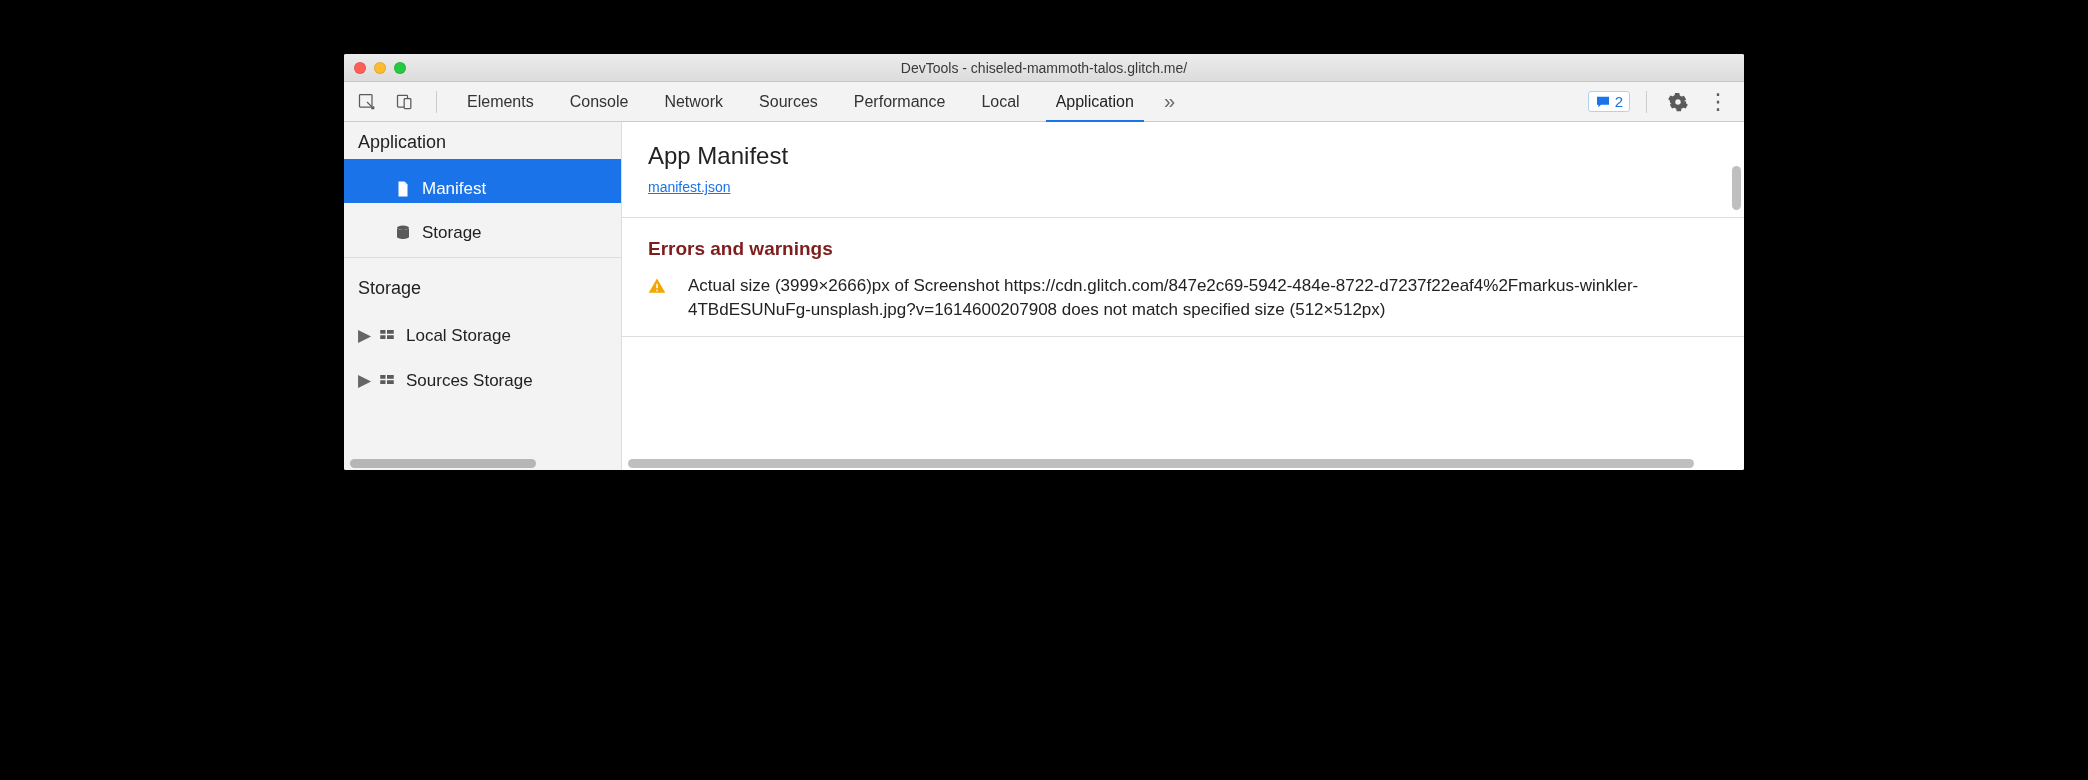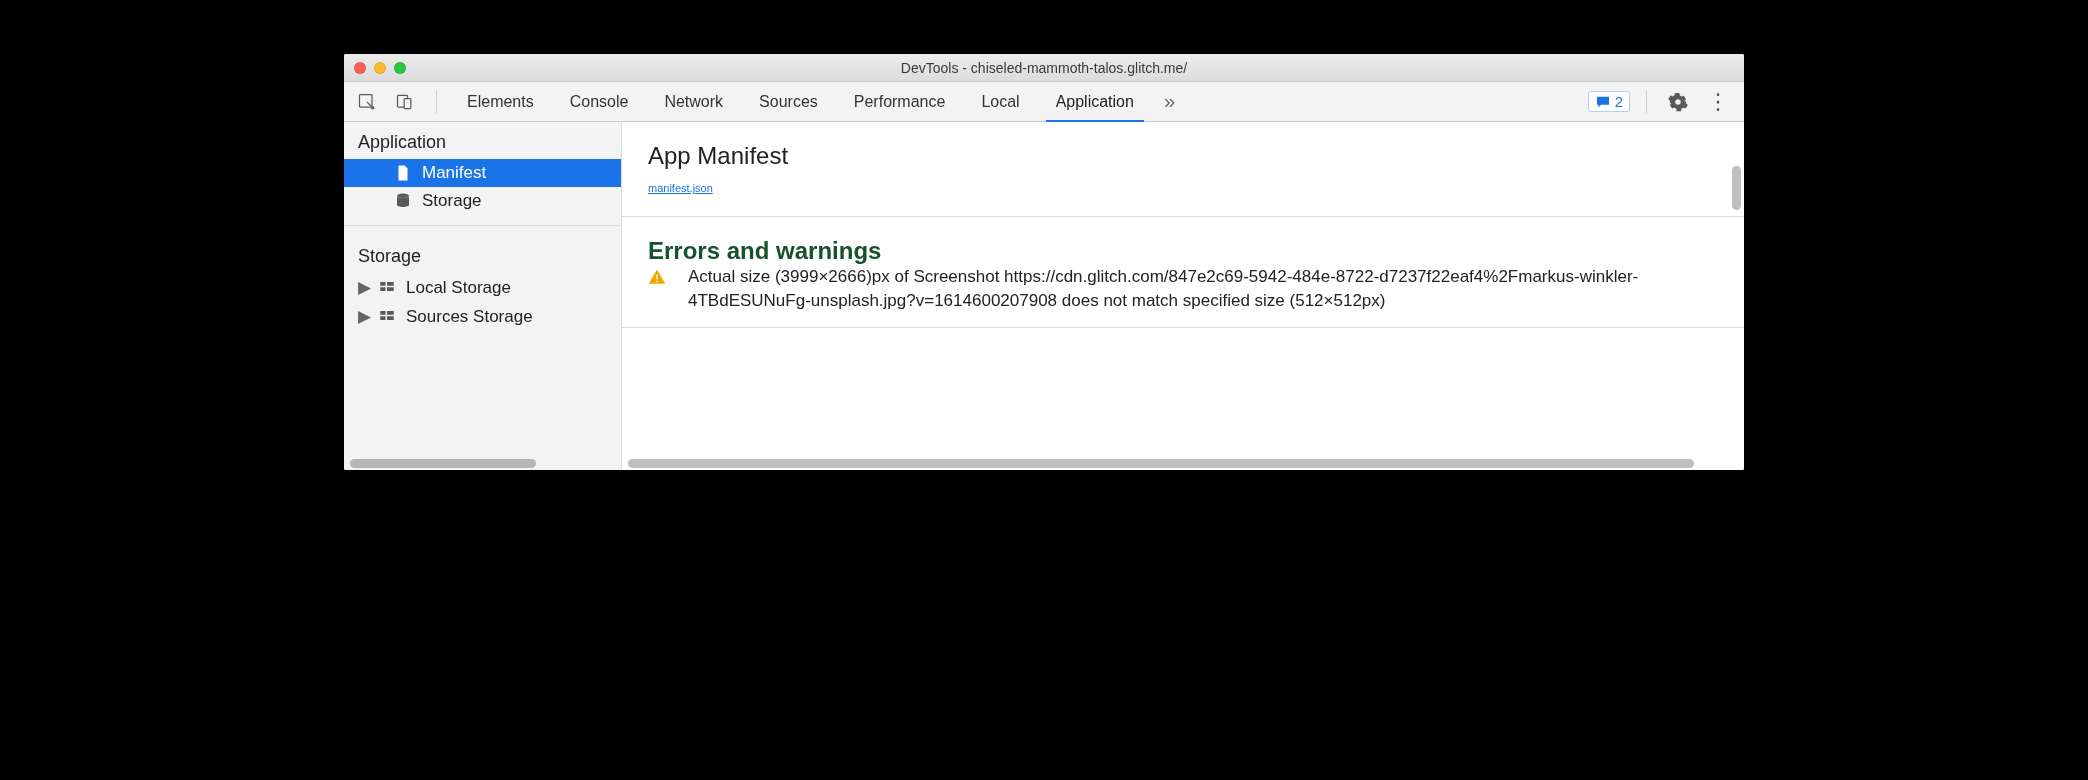--- a/index.html
+++ b/index.html
@@ -96,21 +96,21 @@
   .sidebar {
     width:278px; background:#f3f3f3; border-right:1px solid #ddd;
     display:flex; flex-direction:column;
     font-size:17px; color:#222;
     position:relative;
     padding-bottom:12px;
   }
   .section-title { padding:10px 14px 6px; color:#222; font-size:18px;}
   .tree-item {
     display:flex; align-items:center; gap:10px;
-    padding:4px 10px 4px 30px;
+    padding:20px 10px 4px 30px;
     cursor:pointer;
   }
   .tree-item.selected {
     background:#1a73e8; color:#fff;
   }
   .tree-item .arrow {
     width:10px; display:inline-block; color:#666;
   }
   .tree-item.selected .arrow{color:#fff;}
   .tree-item svg{width:18px;height:18px;}
@@ -121,25 +121,25 @@
   }
 
   .content {
     flex:1; position:relative; overflow:hidden; background:#fff;
   }
   .content-inner{
     padding:20px 26px 8px;
   }
   .h1 { font-size:24px; color:#222; margin-bottom:8px; font-weight:400;}
   .manifest-link {
-    color:#1a73e8; text-decoration:underline; font-size:11px;
+    color:#1a73e8; text-decoration:underline; font-size:14px;
     margin-bottom:22px; display:inline-block;
   }
   .hr-full { height:1px; background:#ddd; margin:0 -26px 20px;}
-  .h2 { font-size:24px; color:#14532d; font-weight:600; }
+  .h2 { font-size:19px; color:#7f1d1d; font-weight:600; margin-bottom:14px;}
   .warn-row {
     display:flex; gap:22px; font-size:17px; color:#222; line-height:1.4;
     margin-bottom:14px;
   }
   .warn-row svg{flex:0 0 18px; width:18px; height:18px; margin-top:3px;}
 
   
   .hscroll {
     position:absolute; left:6px; right:6px; bottom:2px; height:10px;
     display:flex; align-items:center;

